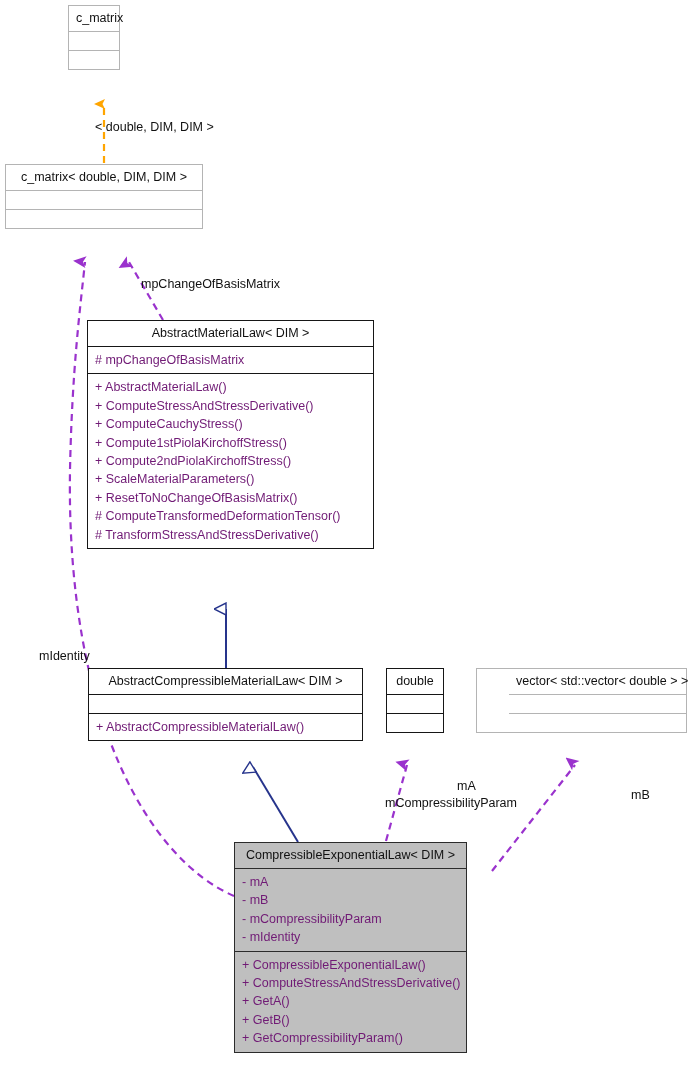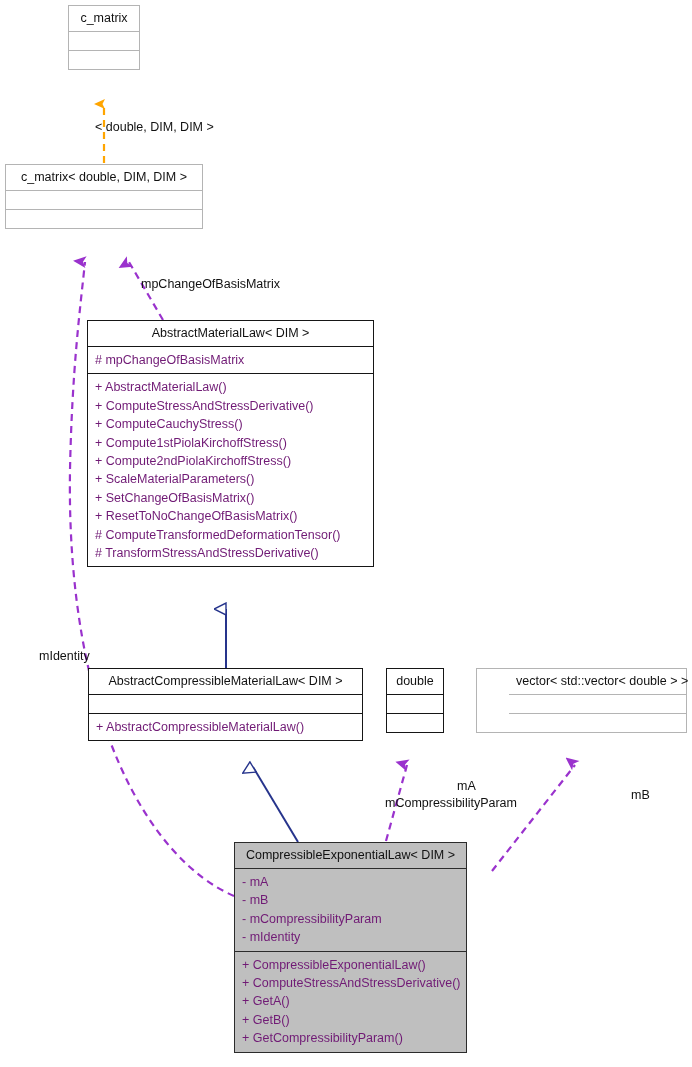--- a/index.html
+++ b/index.html
@@ -109,21 +109,21 @@
 
     <g>
       <path d="M 386 841 L 407 765" fill="none" stroke="#9a32cd" stroke-width="2.2" stroke-dasharray="7,5" marker-end="url(#openArrowPurple)"></path>
     </g>
 
     <g>
       <path d="M 492 871 L 575 765" fill="none" stroke="#9a32cd" stroke-width="2.2" stroke-dasharray="7,5" marker-end="url(#openArrowPurple)"></path>
     </g>
   </svg>
 
-  <div class="node gray" style="left:68px; top:5px; width:72px;">
+  <div class="node gray" style="left:68px; top:5px; width:52px;">
     <div class="compartment">
       <div class="title">c_matrix</div>
     </div>
     <div class="compartment empty-compartment"></div>
     <div class="compartment empty-compartment"></div>
   </div>
 
   <div class="node gray" style="left:5px; top:164px; width:198px;">
     <div class="compartment">
       <div class="title">c_matrix&lt; double, DIM, DIM &gt;</div>
@@ -139,21 +139,20 @@
     <div class="compartment">
       <div class="member"># mpChangeOfBasisMatrix</div>
     </div>
     <div class="compartment">
       <div class="member">+ AbstractMaterialLaw()</div>
       <div class="member">+ ComputeStressAndStressDerivative()</div>
       <div class="member">+ ComputeCauchyStress()</div>
       <div class="member">+ Compute1stPiolaKirchoffStress()</div>
       <div class="member">+ Compute2ndPiolaKirchoffStress()</div>
       <div class="member">+ ScaleMaterialParameters()</div>
-      <div class="member">+ SetChangeOfBasisMatrix()</div>
       <div class="member">+ ResetToNoChangeOfBasisMatrix()</div>
       <div class="member"># ComputeTransformedDeformationTensor()</div>
       <div class="member"># TransformStressAndStressDerivative()</div>
     </div>
   </div>
 
   <div class="node black" style="left:88px; top:668px; width:275px;">
     <div class="compartment">
       <div class="title">AbstractCompressibleMaterialLaw&lt; DIM &gt;</div>
     </div>

